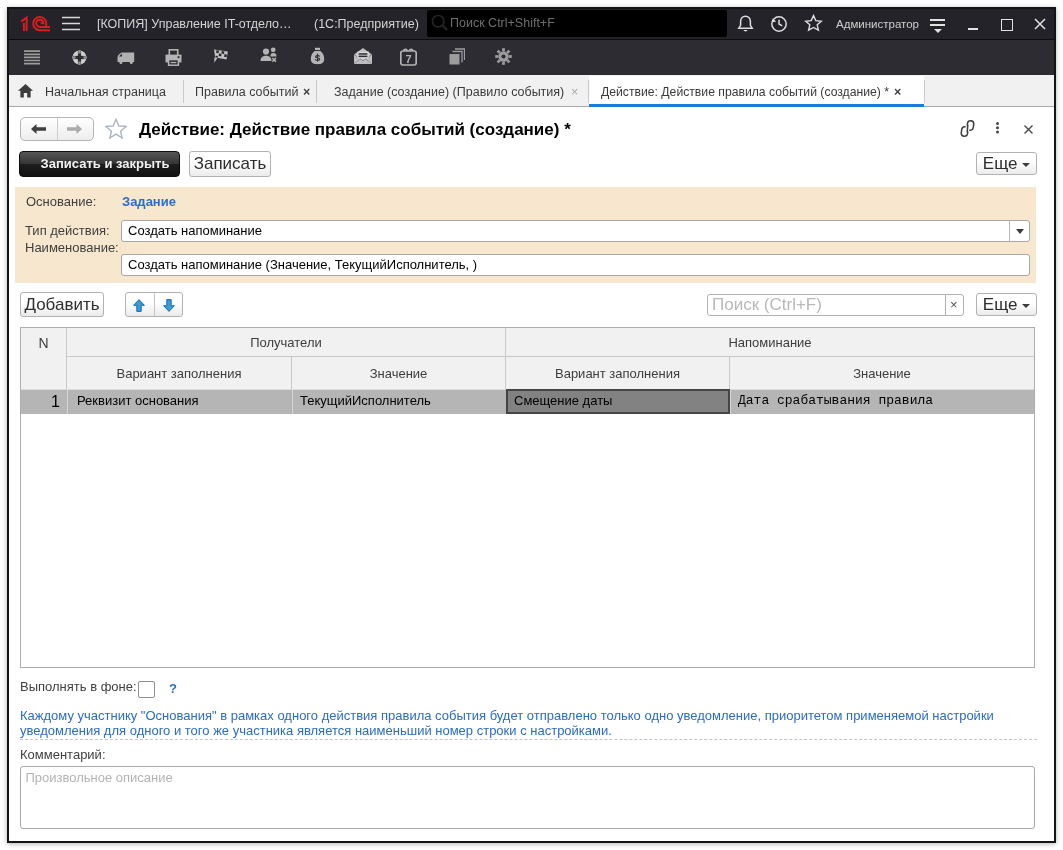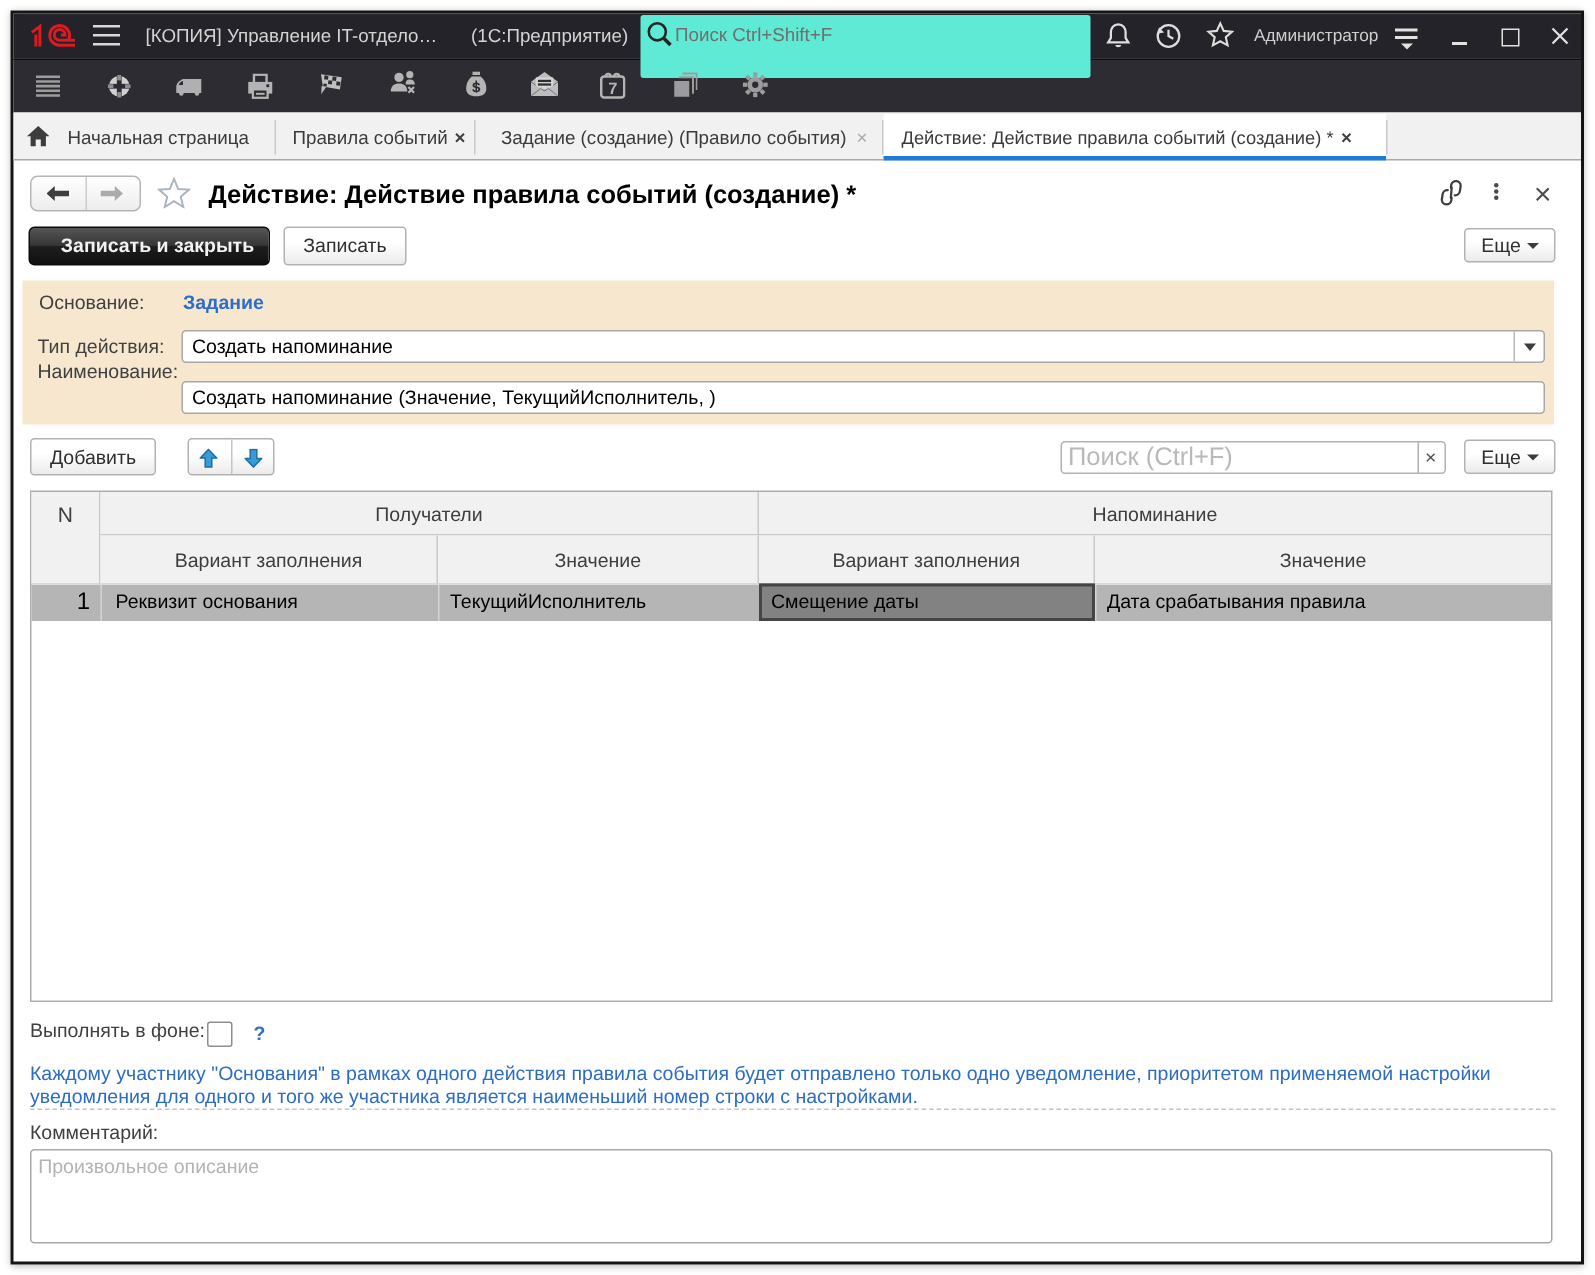--- a/index.html
+++ b/index.html
@@ -5,21 +5,21 @@
   * { margin:0; padding:0; box-sizing:border-box; }
   html,body { width:1063px; height:850px; background:#fff; font-family:"Liberation Sans", sans-serif; }
   .page { position:relative; width:1063px; height:850px; overflow:hidden; }
   .abs { position:absolute; }
   .win { position:absolute; left:7px; top:7px; width:1049px; height:836px; border:2px solid #141414; background:#fff; box-shadow:0 1px 5px rgba(0,0,0,0.30); }
   .titlebar { position:absolute; left:9px; top:9px; width:1045px; height:30px; background:#232329; }
   .toolbar { position:absolute; left:9px; top:39px; width:1045px; height:36px; background:#2c2c32; border-top:1px solid #0d0d0f; }
   .tabs { position:absolute; left:9px; top:75px; width:1045px; height:32px; background:#f1f1f1; border-bottom:1px solid #a9a9a9; }
   .tabtxt { position:absolute; font-size:12.5px; color:#3a3a3a; white-space:nowrap; line-height:15px; top:85px; }
   .tabsep { position:absolute; top:80px; width:1px; height:23px; background:#c9c9c9; }
-  .btn { position:absolute; background:linear-gradient(#ffffff,#ffffff 40%,#ebebeb); border:1px solid #b2b2b2; border-radius:3px; font-size:13px; color:#2e2e2e; text-align:center; }
+  .btn { position:absolute; background:linear-gradient(#ffffff,#ffffff 40%,#ebebeb); border:1px solid #b2b2b2; border-radius:3px; font-size:17px; color:#2e2e2e; text-align:center; }
   .lbl { position:absolute; font-size:13px; color:#3f3f3f; white-space:nowrap; line-height:15px; }
   .txt { position:absolute; font-size:13px; color:#000; white-space:nowrap; line-height:15px; }
   .fld { position:absolute; background:#fff; border:1px solid #a8a8a8; border-radius:3px; }
   .hdrcell { position:absolute; background:#f1f1f1; font-size:13px; color:#3d3d3d; display:flex; align-items:center; justify-content:center; }
   .caret { display:inline-block; width:0; height:0; border-left:4px solid transparent; border-right:4px solid transparent; border-top:4.5px solid #3c3c3c; vertical-align:2px; }
 </style>
 </head>
 <body>
 <div class="page">
   <div class="win"></div>
@@ -35,21 +35,21 @@
       <path d="M30,11.9 H19.8 A3.6,3.6 0 1 1 23.4,8.3 L20.6,8.3"></path>
     </g>
   </svg>
   <svg class="abs" style="left:62px;top:16px" width="18" height="15" viewBox="0 0 18 15">
     <g stroke="#d9d9d9" stroke-width="1.7">
         <path d="M0,1.5 H18 M0,7.5 H18 M0,13.5 H18"></path>
       </g>
   </svg>
   <div class="abs" style="left:97px;top:17px;font-size:12.5px;color:#d4d4d4;line-height:15px;">[КОПИЯ] Управление IT-отдело…</div>
   <div class="abs" style="left:314px;top:17px;font-size:12.5px;color:#d4d4d4;line-height:15px;">(1С:Предприятие)</div>
-  <div class="abs" style="left:427px;top:10px;width:300px;height:42px;background:#5eead4;border-radius:2px;">
+  <div class="abs" style="left:427px;top:10px;width:300px;height:27px;background:#000000;border-radius:2px;">
     <svg class="abs" style="left:4px;top:4px" width="19" height="19" viewBox="0 0 19 19">
       <circle cx="7.2" cy="7.2" r="5.7" fill="none" stroke="#242424" stroke-width="1.7"></circle>
       <path d="M11.5,11.5 L16,16" stroke="#242424" stroke-width="2.4"></path>
     </svg>
     <div class="abs" style="left:23px;top:6px;font-size:12.5px;color:#6f6f6f;line-height:15px;">Поиск Ctrl+Shift+F</div>
   </div>
 
   <svg class="abs" style="left:737px;top:15px" width="17" height="18" viewBox="0 0 17 18">
     <path d="M8.5,1.2 C5.4,1.2 3.6,3.7 3.6,6.5 L3.6,10.3 L1.8,13.2 L15.2,13.2 L13.4,10.3 L13.4,6.5 C13.4,3.7 11.6,1.2 8.5,1.2 Z" fill="none" stroke="#dedede" stroke-width="1.5"></path>
     <path d="M6.4,15 a2.2,2.1 0 0 0 4.2,0 Z" fill="#dedede"></path>
@@ -256,21 +256,21 @@
 
   <div class="abs" style="left:21px;top:389px;width:1013px;height:25px;background:#b5b5b5;border-top:1px solid #dcdcdc;"></div>
   <div class="abs" style="left:67px;top:390px;width:1px;height:24px;background:#d5d5d5;"></div>
   <div class="abs" style="left:292px;top:390px;width:1px;height:24px;background:#d5d5d5;"></div>
   <div class="abs" style="left:730px;top:390px;width:1px;height:24px;background:#d5d5d5;"></div>
   <div class="abs" style="left:21px;top:392px;width:39px;height:21px;font-size:16px;color:#000;text-align:right;line-height:19px;">1</div>
   <div class="txt" style="left:77px;top:393px;">Реквизит основания</div>
   <div class="txt" style="left:300px;top:393px;">ТекущийИсполнитель</div>
   <div class="abs" style="left:506px;top:389px;width:224px;height:25px;background:#828282;border:2px solid #454545;"></div>
   <div class="txt" style="left:514px;top:393px;">Смещение даты</div>
-  <div class="txt" style="left:738px;top:393px;">Дата срабатывания правила</div>
+  <div class="txt" style="left:738px;top:393px;font-family:Liberation Mono, monospace;">Дата срабатывания правила</div>
 
   <div class="lbl" style="left:20px;top:679px;">Выполнять в фоне:</div>
   <div class="abs" style="left:138px;top:681px;width:17px;height:17px;background:#fff;border:1px solid #8e8e8e;border-radius:2px;"></div>
   <div class="abs" style="left:169px;top:681px;font-size:13px;font-weight:bold;color:#2e6ec9;line-height:15px;">?</div>
   <div class="abs" style="left:20px;top:709px;font-size:13px;line-height:14.5px;color:#2b6cc4;">Каждому участнику "Основания" в рамках одного действия правила события будет отправлено только одно уведомление, приоритетом применяемой настройки<br>уведомления для одного и того же участника является наименьший номер строки с настройками.</div>
   <div class="abs" style="left:20px;top:739px;width:1017px;height:1px;border-top:1px dashed #c4c4c4;"></div>
   <div class="lbl" style="left:20px;top:747px;">Комментарий:</div>
   <div class="abs" style="left:20px;top:766px;width:1015px;height:63px;background:#fff;border:1px solid #a8a8a8;border-radius:3px;"></div>
   <div class="abs" style="left:25.5px;top:770px;font-size:13px;color:#b3b3b3;line-height:15px;">Произвольное описание</div>
 </div>

